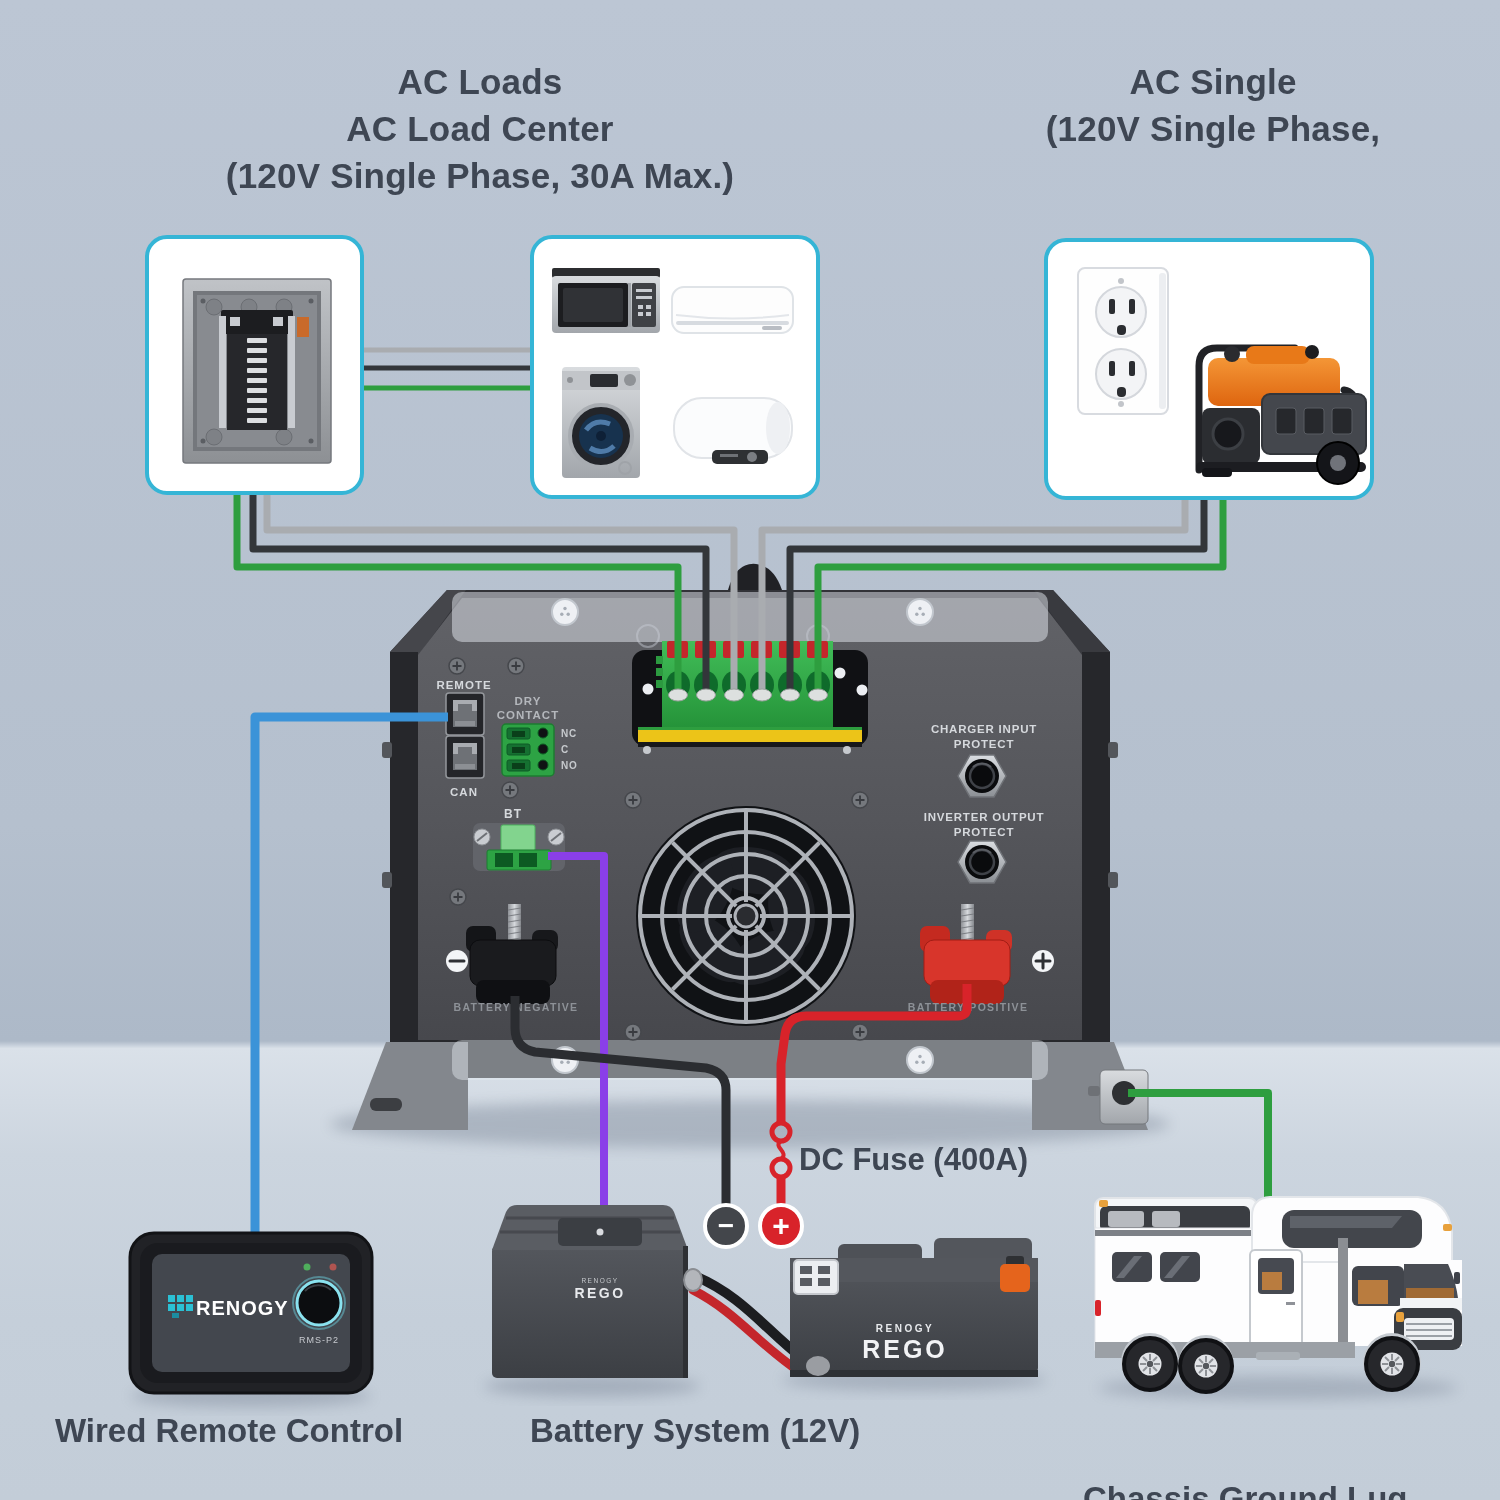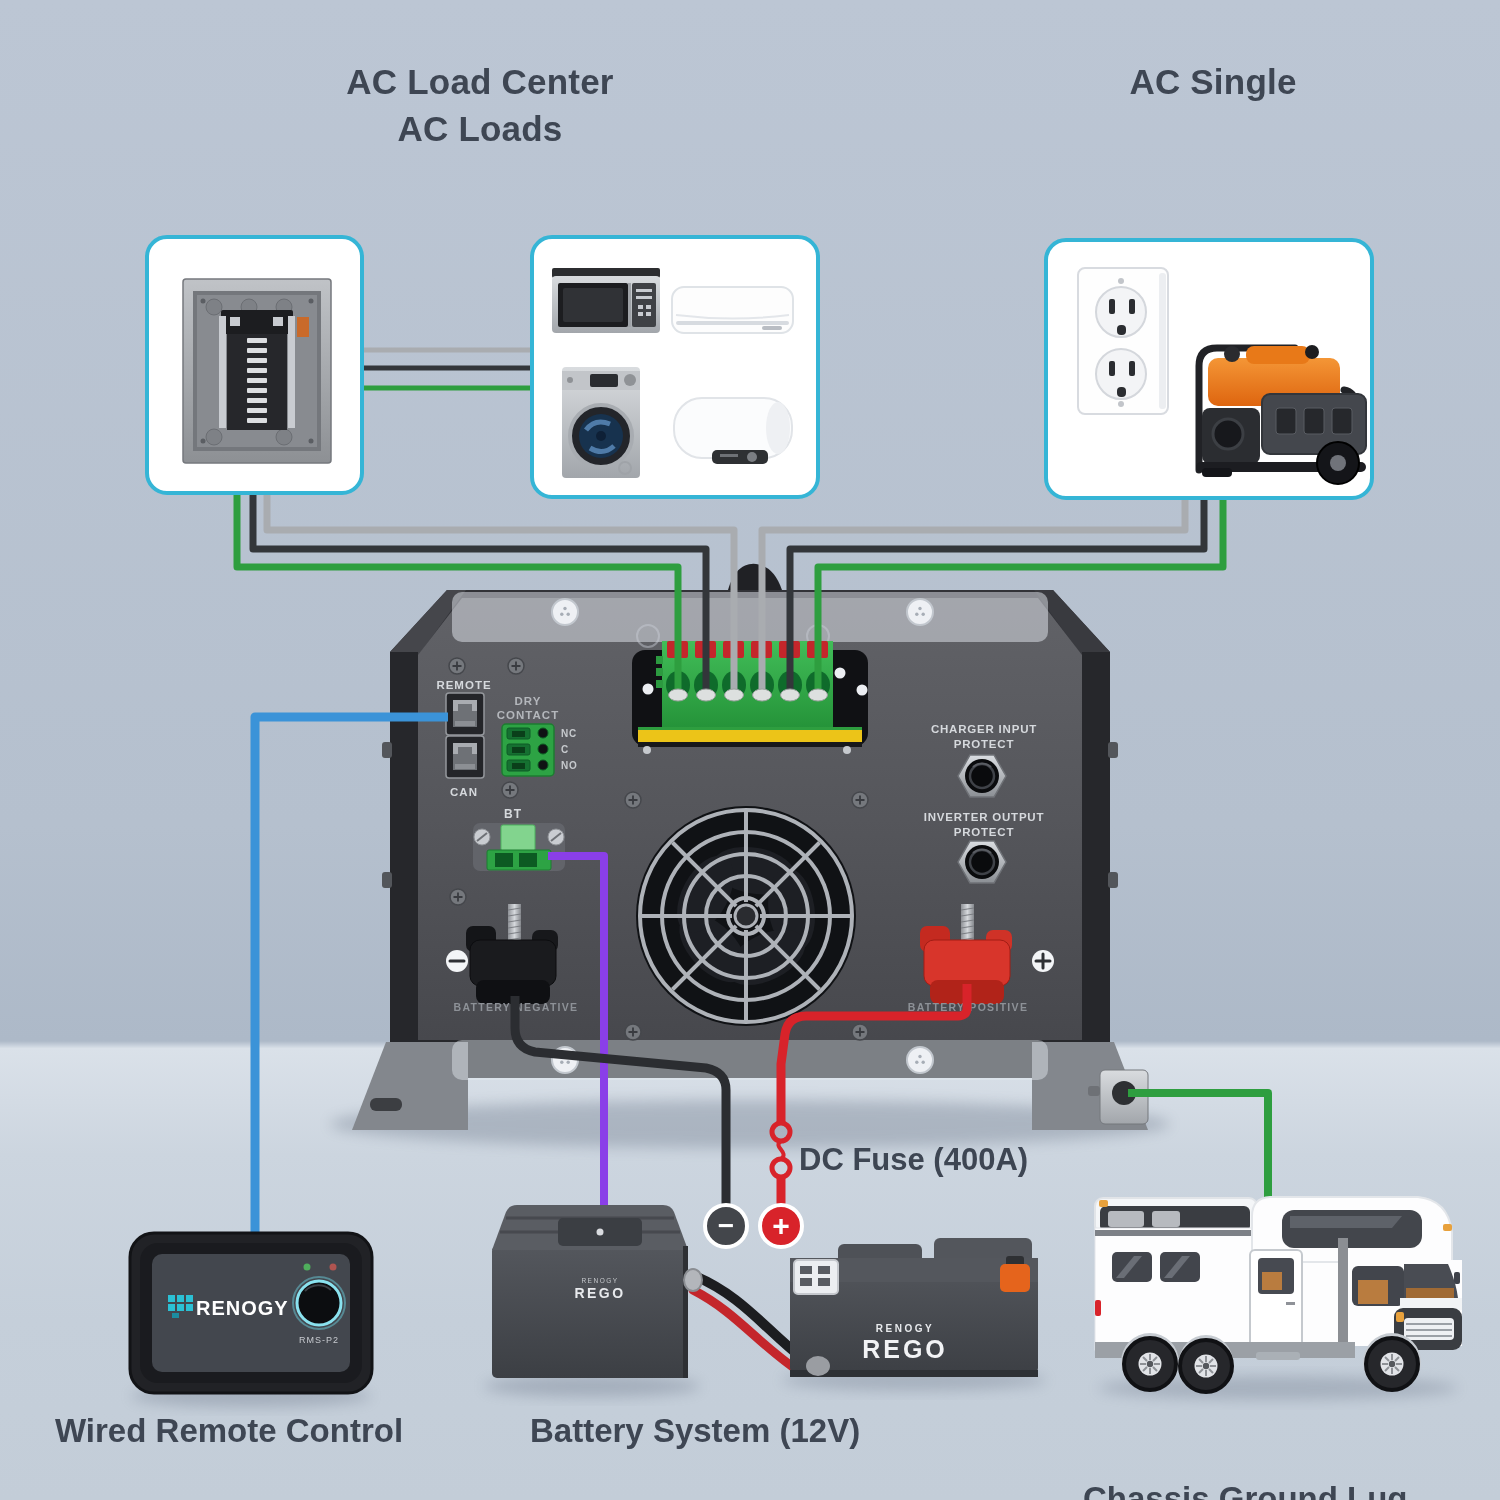--- a/index.html
+++ b/index.html
@@ -16,25 +16,27 @@
   #c-ground{left:1083px;top:1480px;width:400px;}
   #c-fuse{position:absolute;left:799px;top:1142px;color:#3e4653;font-size:31px;font-weight:600;}
   text{font-family:"Liberation Sans",sans-serif;}
 </style>
 </head>
 <body>
 
 <div class="stage">
 
   <div class="heading" id="h-load">
+    <div>AC Loads</div>
     <div>AC Load Center</div>
-    <div>AC Loads</div>
+    <div>(120V Single Phase, 30A Max.)</div>
   </div>
   <div class="heading" id="h-input">
     <div>AC Single</div>
+    <div>(120V Single Phase,</div>
   </div>
 
   <svg class="scene" width="1500" height="1500" viewBox="0 0 1500 1500">
     <defs>
       <linearGradient id="gFace" x1="0" y1="0" x2="0" y2="1">
         <stop offset="0" stop-color="#616267"></stop>
           <stop offset="0.5" stop-color="#55565b"></stop>
           <stop offset="1" stop-color="#47484d"></stop>
       </linearGradient>
       <linearGradient id="gGreen" x1="0" y1="0" x2="0" y2="1">

